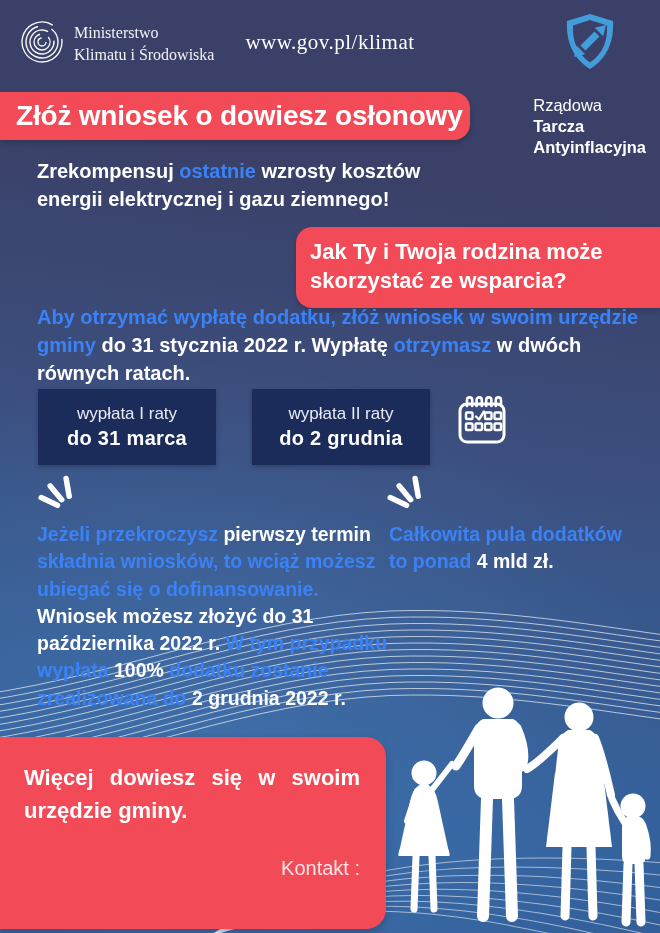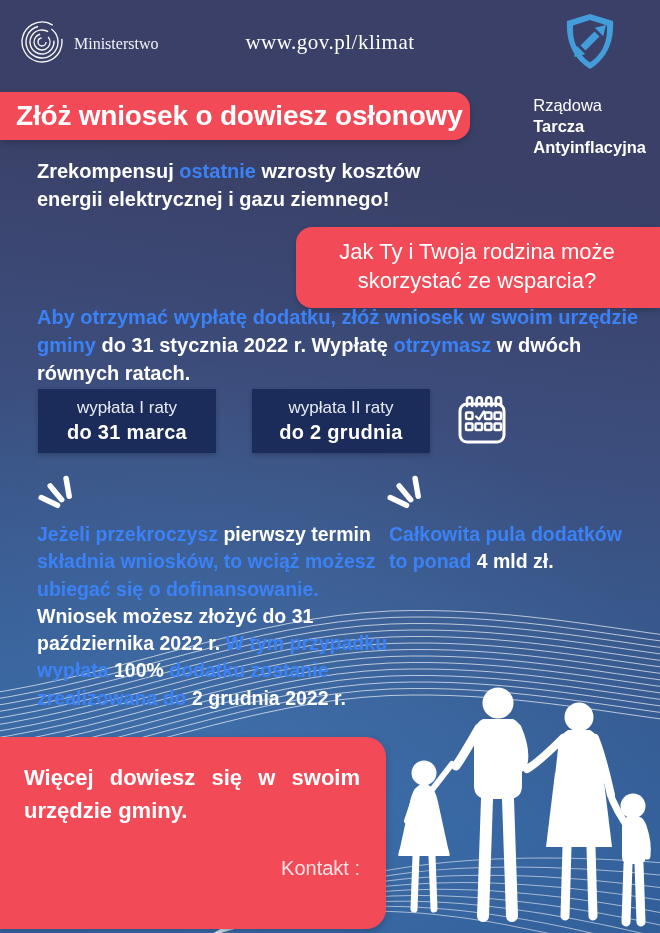--- a/index.html
+++ b/index.html
@@ -30,28 +30,28 @@
     padding-left:16px;box-sizing:border-box;
     font-size:28px;font-weight:bold;color:#fff;letter-spacing:-.2px;
     box-shadow:0 3px 6px rgba(0,0,0,.18);
   }
 
   .intro{left:37px;top:157px;width:445px;font-size:20px;line-height:1.42;}
 
   .question-box{
     right:0;top:227px;width:364px;background:#f24a57;
     border-radius:16px 0 0 16px;box-sizing:border-box;
-    padding:10px 16px 12px 14px;text-align:center;
-    font-size:22px;font-weight:normal;color:#fff;line-height:1.34;
+    padding:10px 16px 12px 14px;text-align:left;
+    font-size:22px;font-weight:bold;color:#fff;line-height:1.34;
     box-shadow:0 3px 6px rgba(0,0,0,.18);
   }
 
   .apply-par{left:37px;top:303px;width:608px;font-size:20px;line-height:1.4;}
 
-  .rate-box{top:389px;width:178px;height:64px;background:#1b2b5a;
+  .rate-box{top:389px;width:178px;height:76px;background:#1b2b5a;
     display:flex;flex-direction:column;justify-content:center;align-items:center;gap:3px;
     box-shadow:0 2px 5px rgba(0,0,0,.22);}
   .rate-box .lbl{font-size:17px;color:#e8ebf4;}
   .rate-box .dt{font-size:20px;font-weight:bold;color:#fff;letter-spacing:.3px;}
   .rate-1{left:38px;} .rate-2{left:252px;}
 
   .col-left{left:37px;top:521px;width:352px;font-size:19.5px;line-height:1.4;}
   .col-right{left:389px;top:521px;width:256px;font-size:19.5px;line-height:1.4;}
 
   .contact-box{
@@ -112,20 +112,21 @@
         <circle cx="22" cy="22" r="4" stroke-dasharray="18 7"></circle>
         <circle cx="22" cy="22" r="8" stroke-dasharray="30 9" transform="rotate(40 22 22)"></circle>
         <circle cx="22" cy="22" r="12" stroke-dasharray="46 11" transform="rotate(80 22 22)"></circle>
         <circle cx="22" cy="22" r="16" stroke-dasharray="64 14" transform="rotate(25 22 22)"></circle>
         <circle cx="22" cy="22" r="20" stroke-dasharray="84 17" transform="rotate(60 22 22)"></circle>
       </g>
     </svg>
   </span>
   <div class="ministry-text">
     <div>Ministerstwo</div>
+    <div>Klimatu i Środowiska</div>
   </div>
 </div>
 
 <div class="abs site-url content-layer">www.gov.pl/klimat</div>
 
 <div class="abs brand content-layer">
   <span>
     <svg width="54" height="60" viewBox="0 0 54 60">
       <path d="M27 2 L50 9 C51 27 46 45 27 57 C8 45 3 27 4 9 Z" fill="#449ddb"></path>
       <path d="M27 8 L44 13.5 C44.7 27 41 41 27 50.5 C13 41 9.3 27 10 13.5 Z" fill="#3a4067"></path>

